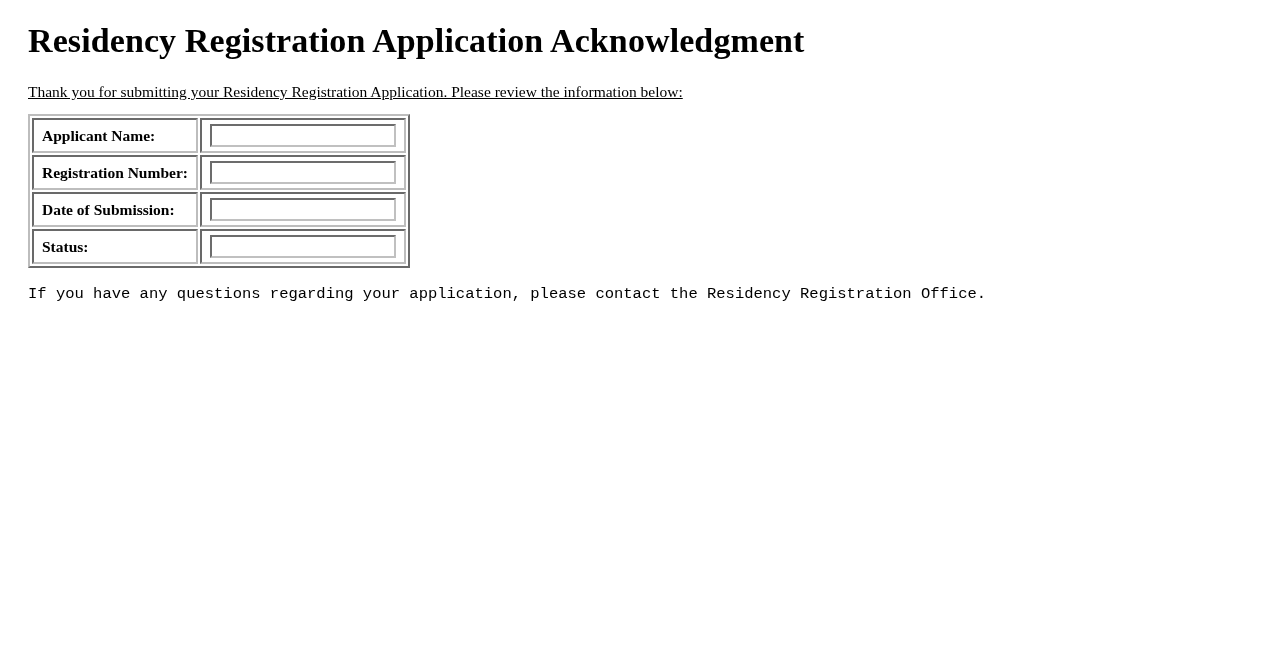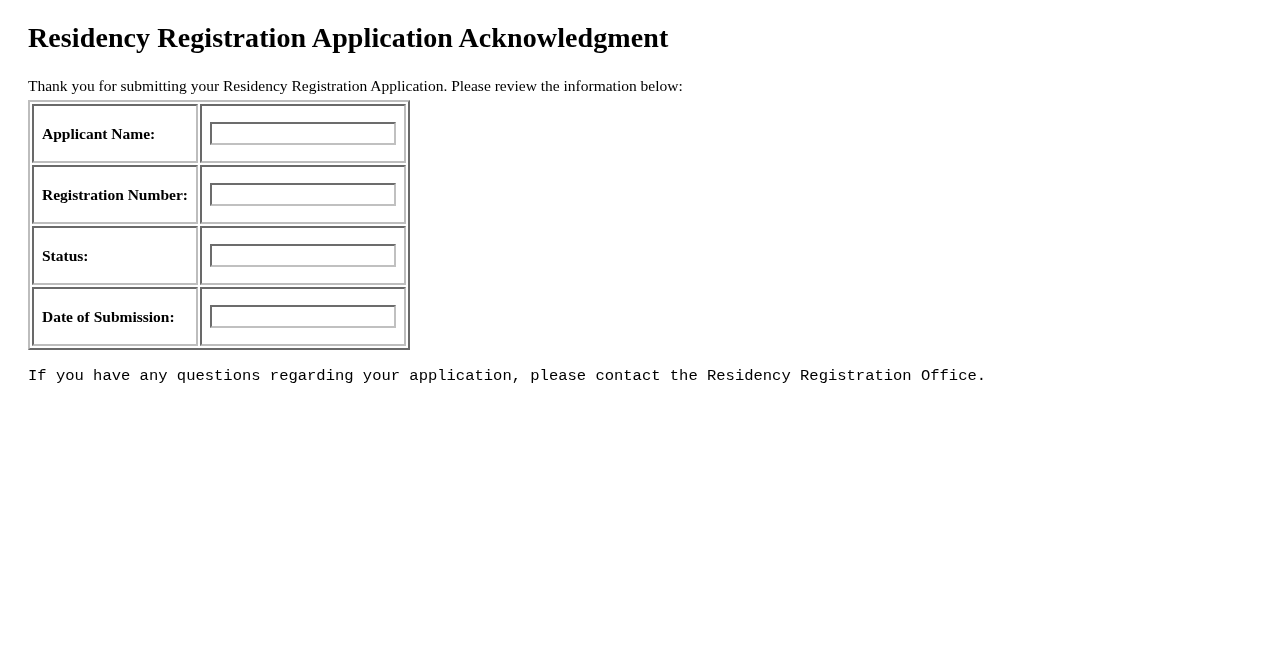--- a/index.html
+++ b/index.html
@@ -13,44 +13,45 @@
     font-family: "Liberation Serif", "DejaVu Serif", serif;
     color: #000000;
     overflow: hidden;
   }
   .page {
     padding: 16px 28px 0 28px;
     box-sizing: border-box;
   }
   h1.page-title {
     font-family: "Liberation Serif", "DejaVu Serif", serif;
-    font-size: 28px;
+    font-size: 34px;
     font-weight: bold;
     margin: 6px 0 22px 0;
     letter-spacing: 0.1px;
   }
   p.intro-text,
   p.footer-text {
     font-size: 15.5px;
     margin: 0;
     line-height: 1.3;
   }
   p.intro-text {
-    margin-bottom: 4px;
+    margin-bottom: 12px;
+    text-decoration: underline;
   }
   table.info-table {
     border-collapse: separate;
     border-spacing: 2px;
     border: 2px outset #bdbdbd;
     background: #ffffff;
     margin: 0 0 16px 0;
   }
   table.info-table td {
     border: 2px inset #bdbdbd;
-    padding: 16px 8px;
+    padding: 4px 8px;
     vertical-align: middle;
     background: #ffffff;
   }
   td.label-cell {
     font-size: 15.5px;
     font-weight: bold;
     white-space: nowrap;
     padding: 6px 8px 6px 8px;
   }
   td.field-cell {
@@ -87,27 +88,27 @@
           <input class="text-field" type="text" value="" style="">
         </td>
       </tr>
       <tr>
         <td class="label-cell">Registration Number:</td>
         <td class="field-cell">
           <input class="text-field" type="text" value="" style="">
         </td>
       </tr>
       <tr>
-        <td class="label-cell">Status:</td>
+        <td class="label-cell">Date of Submission:</td>
         <td class="field-cell">
           <input class="text-field" type="text" value="" style="">
         </td>
       </tr>
       <tr>
-        <td class="label-cell">Date of Submission:</td>
+        <td class="label-cell">Status:</td>
         <td class="field-cell">
           <input class="text-field" type="text" value="" style="">
         </td>
       </tr>
     </tbody>
   </table>
 
   <p class="footer-text">If you have any questions regarding your application, please contact the Residency Registration Office.</p>
 
 </div>

